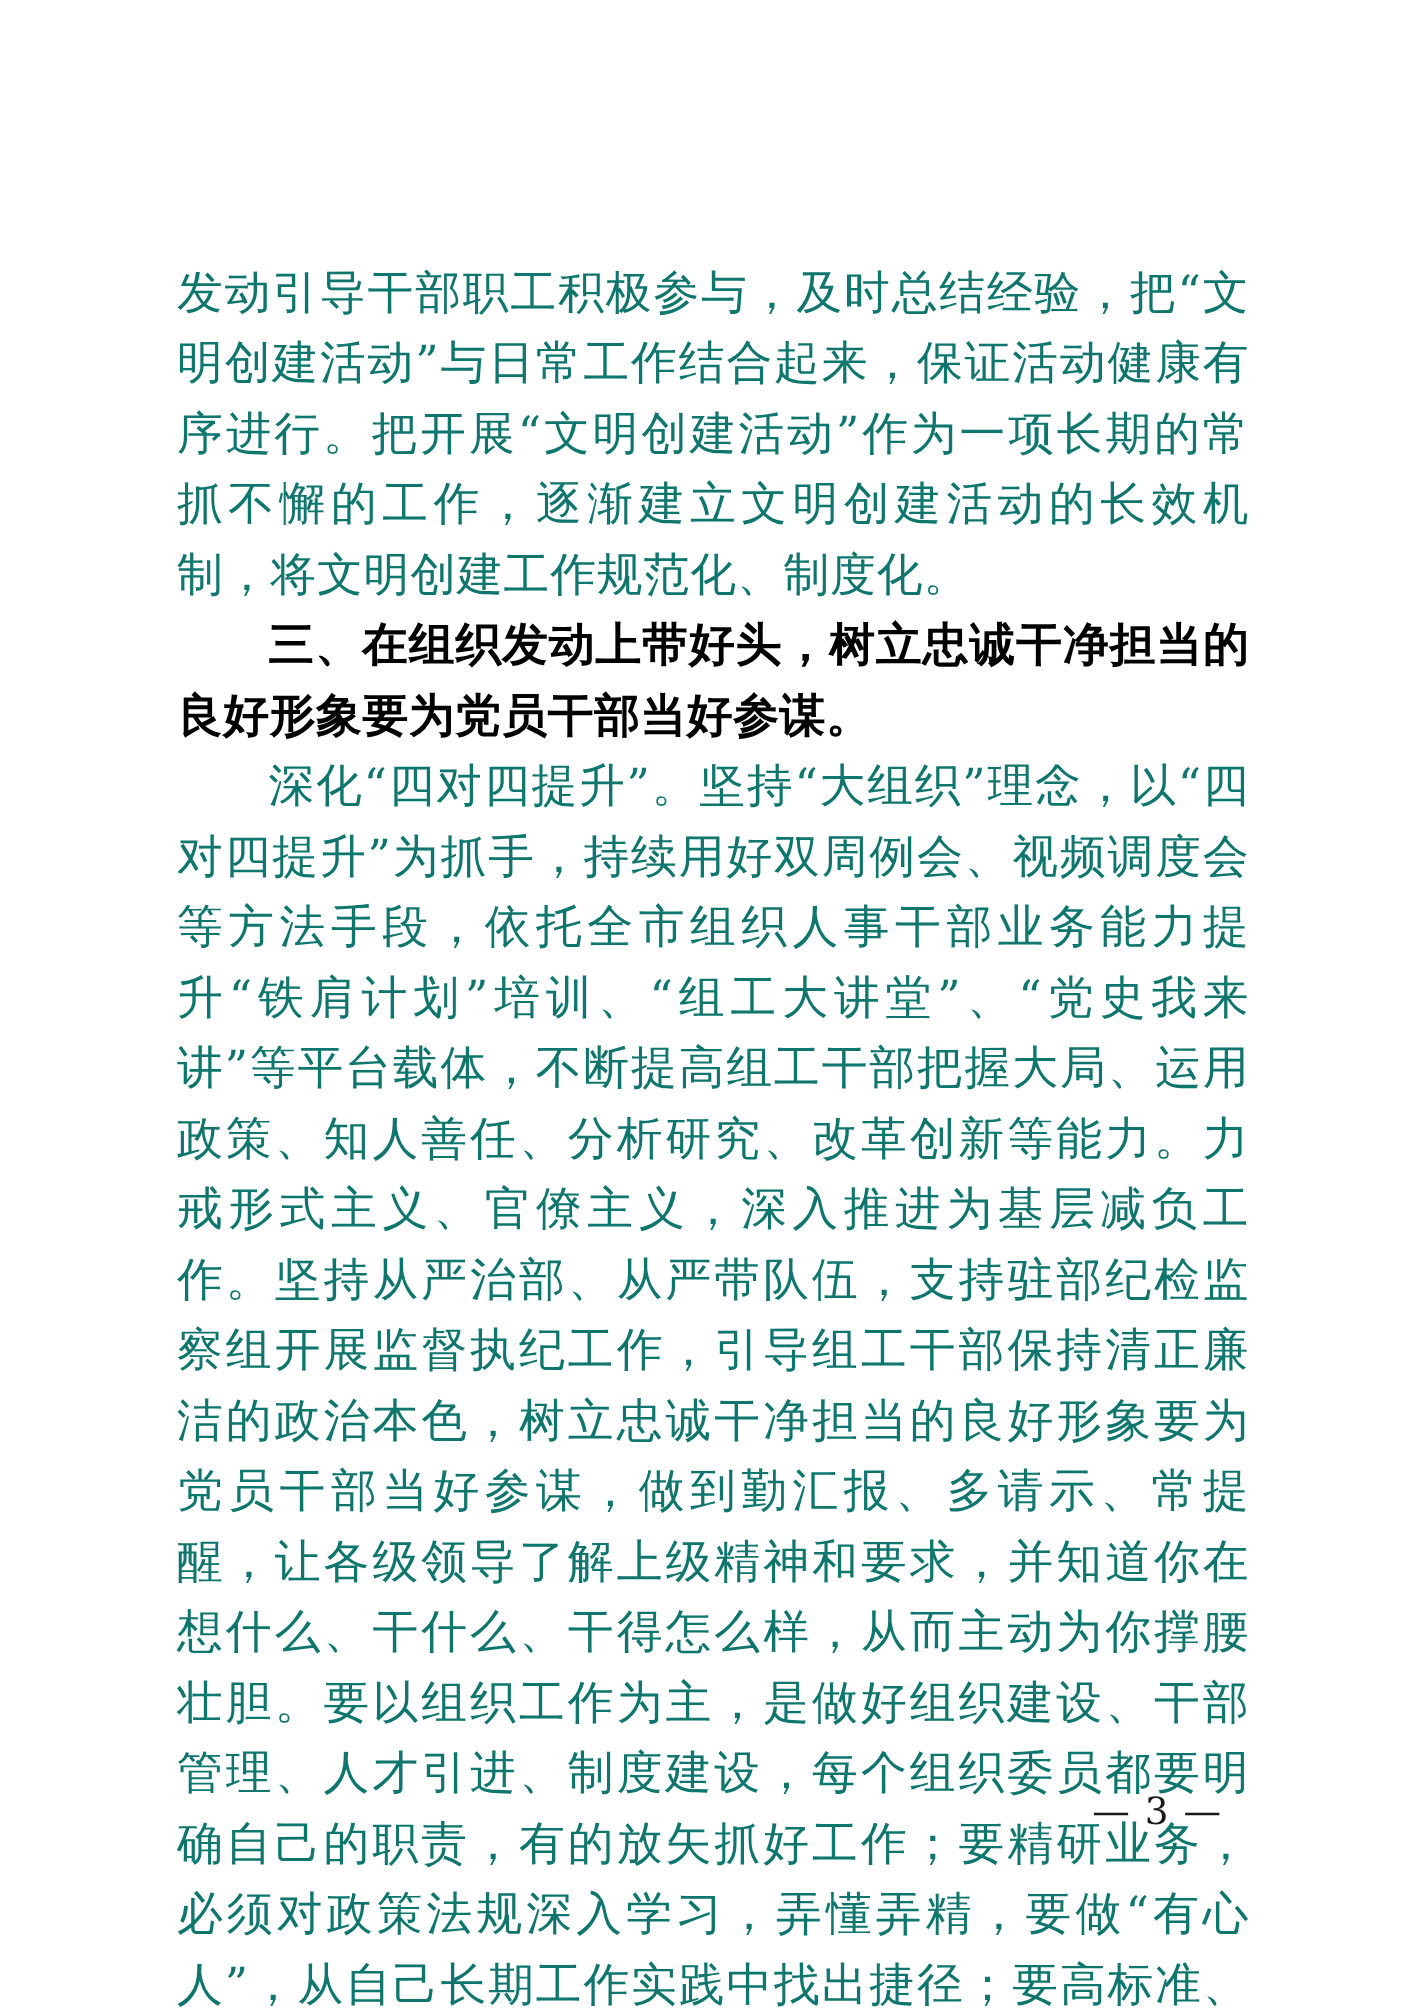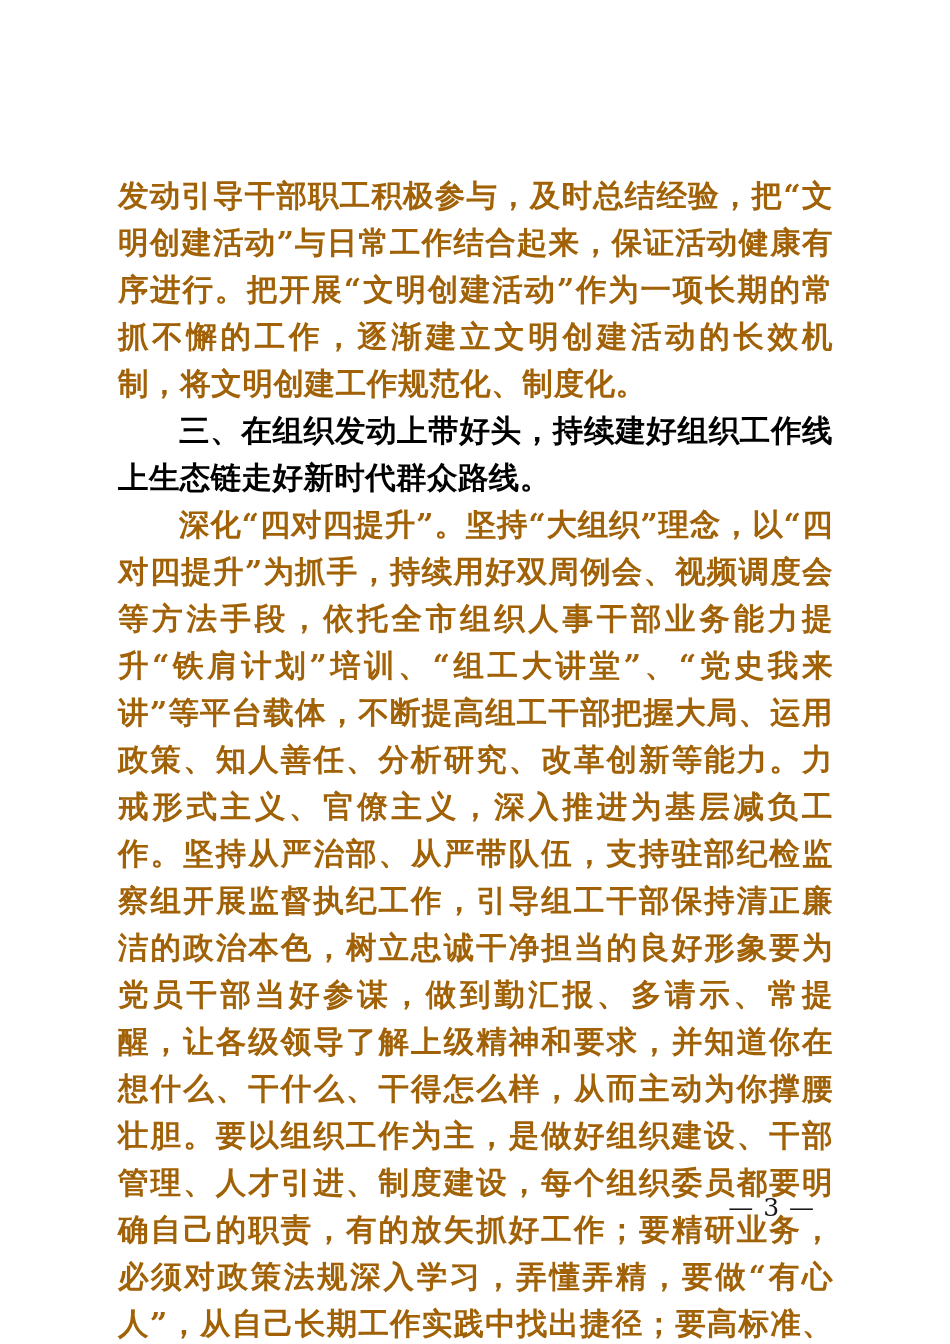--- a/index.html
+++ b/index.html
@@ -23,26 +23,26 @@
     left: 118px;
     top: 172px;
     width: 715px;
   }
 
   
   .para {
     font-family: "DejaVu Serif", "Liberation Serif", serif;
     font-size: 30.5px;
     line-height: 47px;
-    color: #a16207;
+    color: #0f766e;
     text-align: justify;
     text-justify: inter-character;
     margin: 0;
     letter-spacing: 0.6px;
-    font-weight: 700;
+    font-weight: 400;
   }
 
   .para.indent {
     text-indent: 2em;
   }
 
   
   .heading {
     font-family: "DejaVu Sans", "Liberation Sans", sans-serif;
     font-size: 30.5px;
@@ -85,21 +85,21 @@
 </style>
 </head>
 <body>
 
 <div class="page">
 
   <div class="doc-body">
 
     <p class="para no-stretch">发动引导干部职工积极参与，及时总结经验，把“文明创建活动”与日常工作结合起来，保证活动健康有序进行。把开展“文明创建活动”作为一项长期的常抓不懈的工作，逐渐建立文明创建活动的长效机制，将文明创建工作规范化、制度化。</p>
 
-    <p class="heading no-stretch">三、在组织发动上带好头，持续建好组织工作线上生态链走好新时代群众路线。</p>
+    <p class="heading no-stretch">三、在组织发动上带好头，树立忠诚干净担当的良好形象要为党员干部当好参谋。</p>
 
     <p class="para indent no-stretch">深化“四对四提升”。坚持“大组织”理念，以“四对四提升”为抓手，持续用好双周例会、视频调度会等方法手段，依托全市组织人事干部业务能力提升“铁肩计划”培训、“组工大讲堂”、“党史我来讲”等平台载体，不断提高组工干部把握大局、运用政策、知人善任、分析研究、改革创新等能力。力戒形式主义、官僚主义，深入推进为基层减负工作。坚持从严治部、从严带队伍，支持驻部纪检监察组开展监督执纪工作，引导组工干部保持清正廉洁的政治本色，树立忠诚干净担当的良好形象要为党员干部当好参谋，做到勤汇报、多请示、常提醒，让各级领导了解上级精神和要求，并知道你在想什么、干什么、干得怎么样，从而主动为你撑腰壮胆。要以组织工作为主，是做好组织建设、干部管理、人才引进、制度建设，每个组织委员都要明确自己的职责，有的放矢抓好工作；要精研业务，必须对政策法规深入学习，弄懂弄精，要做“有心人”，从自己长期工作实践中找出捷径；要高标准、高质量、高效率</p>
 
   </div>
 
   <div class="page-number">— 3 —</div>
 
 </div>
 
 </body></html>

